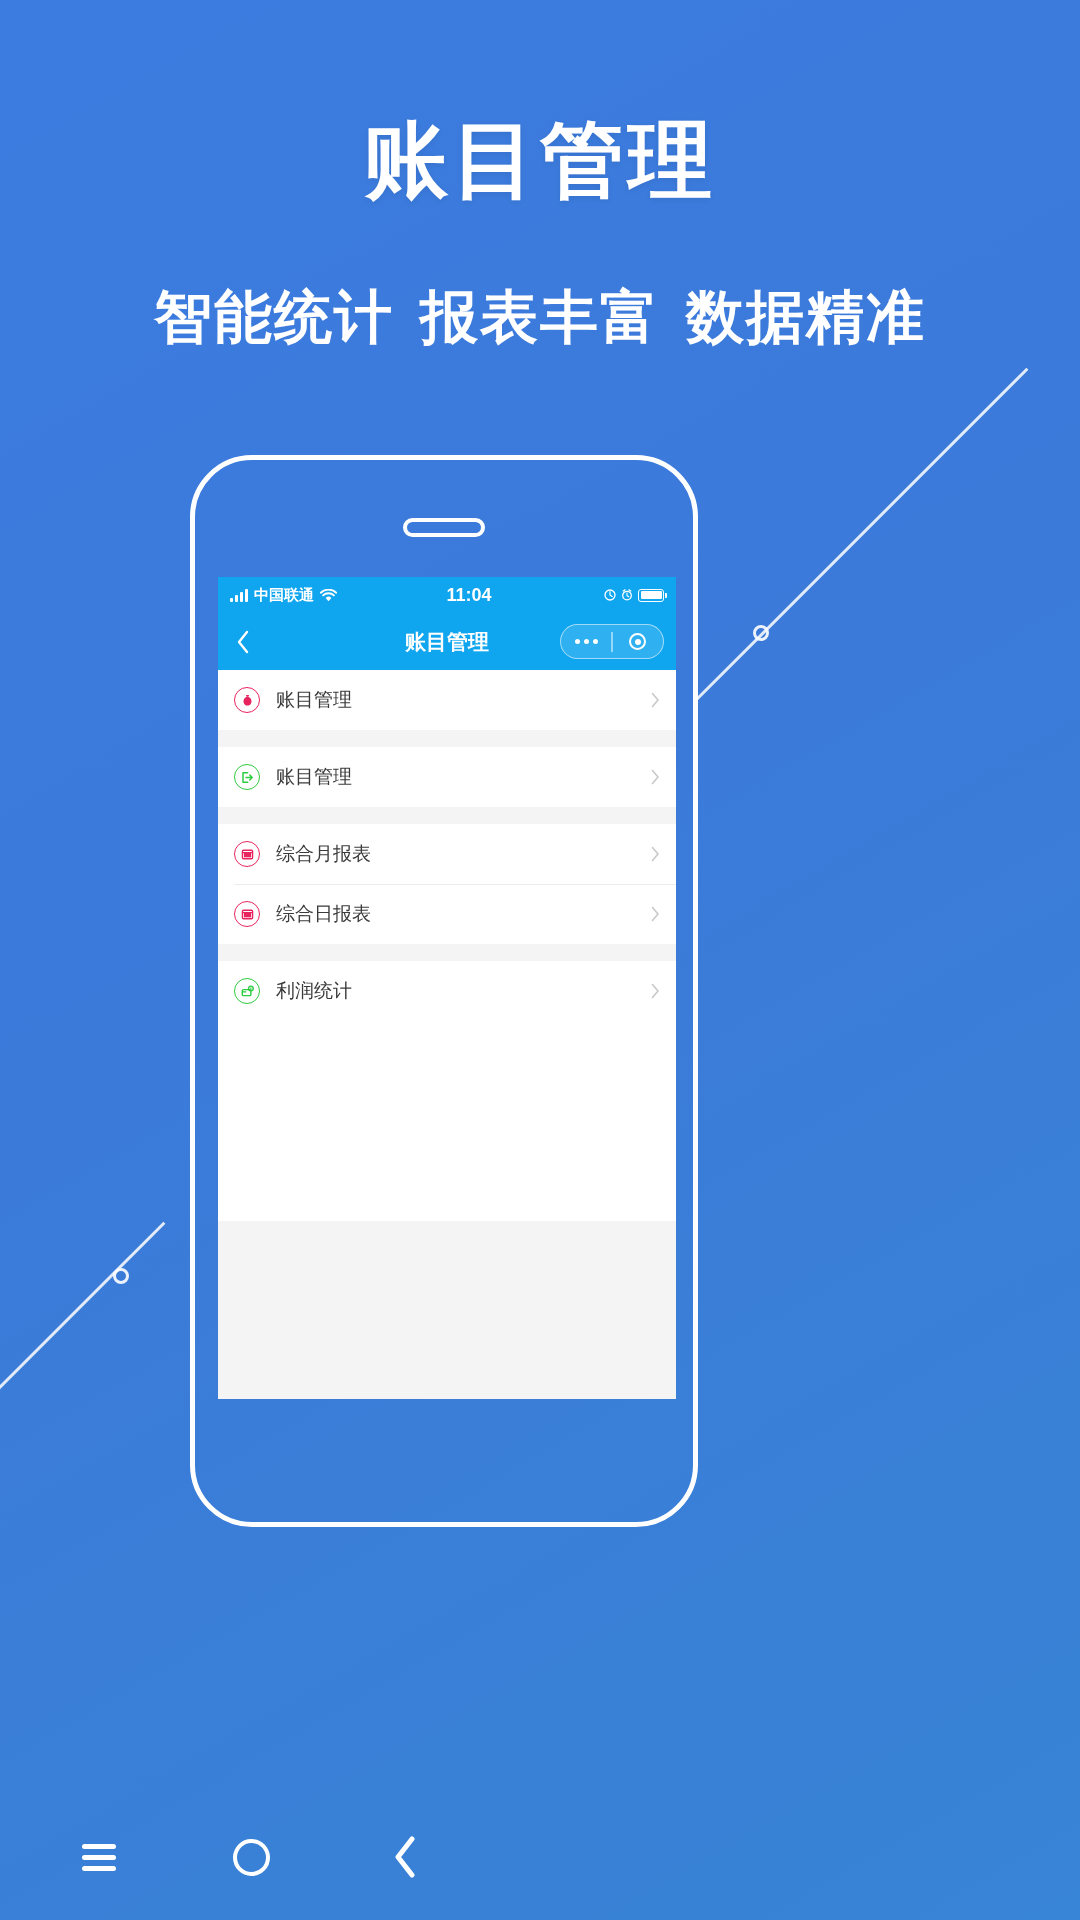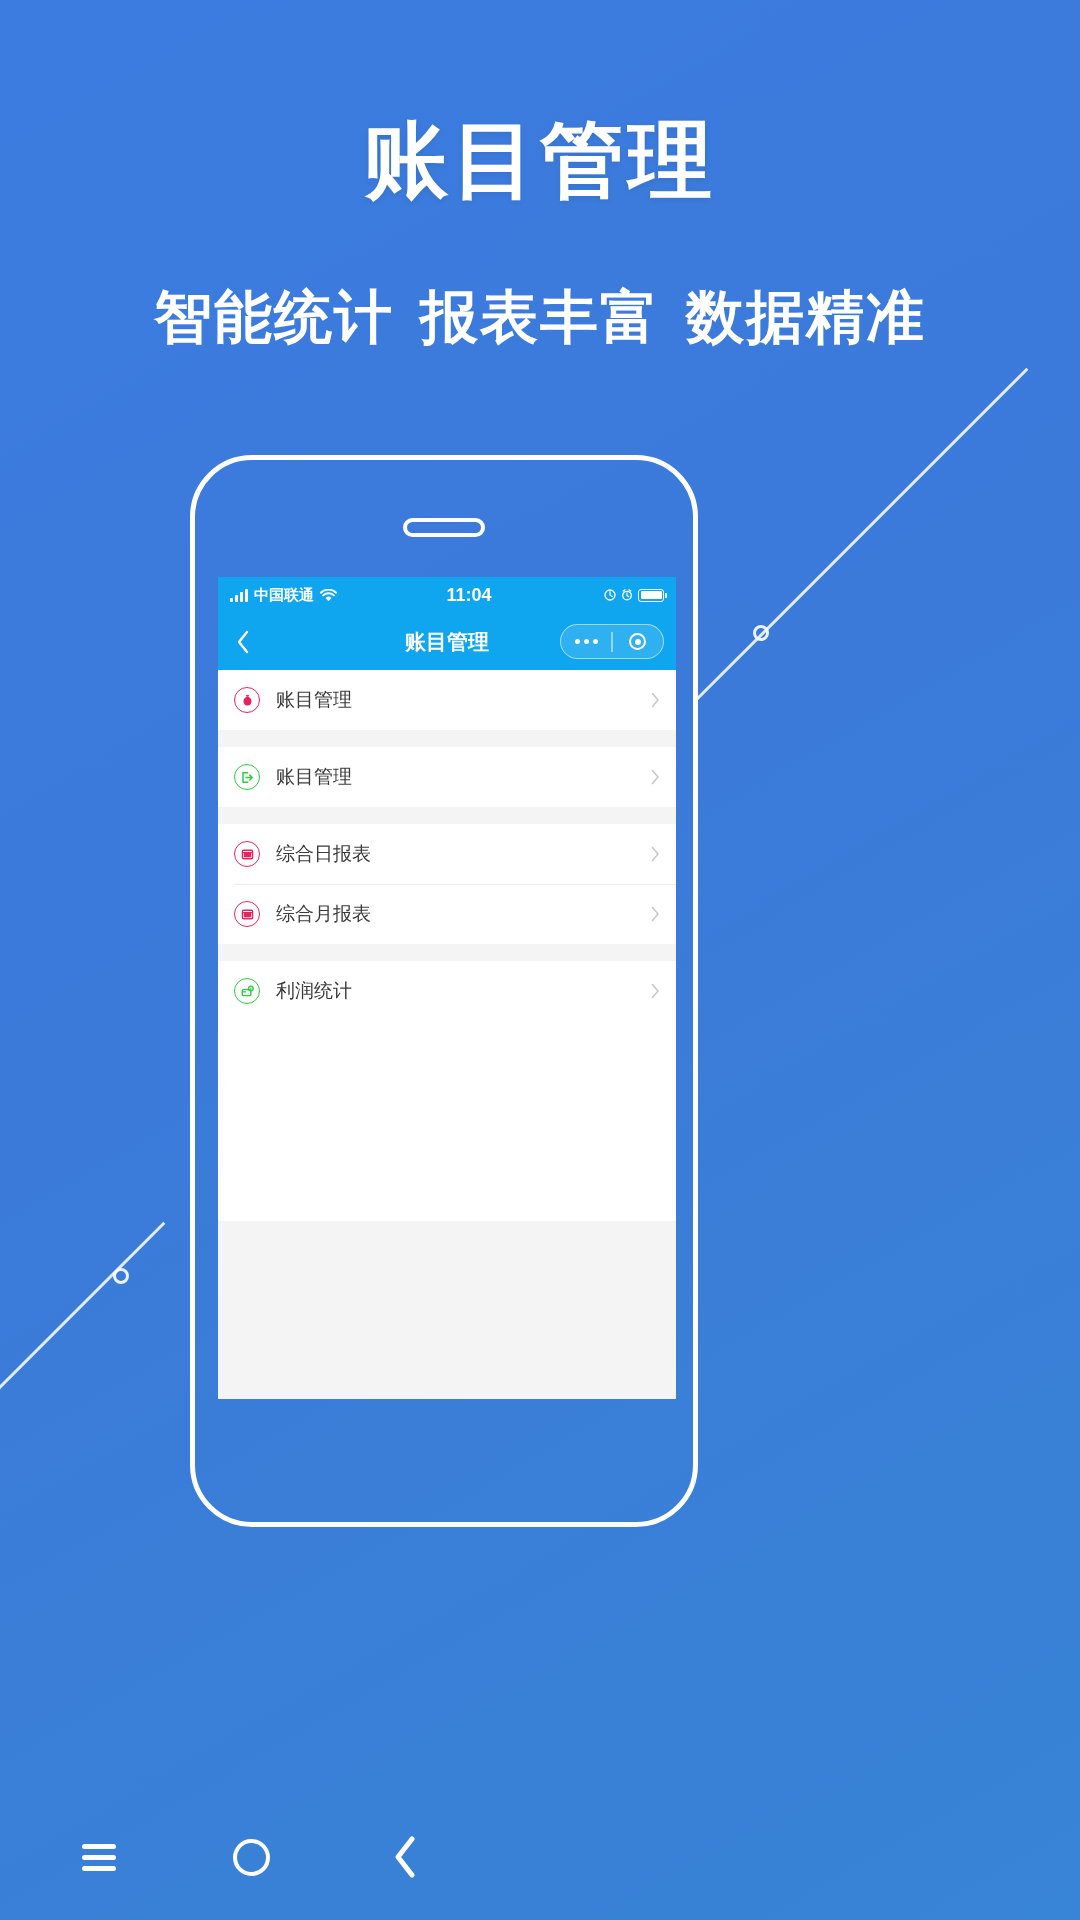--- a/index.html
+++ b/index.html
@@ -310,36 +310,36 @@
         <div class="spacer"></div>
         <div class="group">
           <div class="row">
             <span class="row-icon" style="color: rgb(232, 36, 94);">
               <svg width="15" height="15" viewBox="0 0 16 16">
                 <rect x="2.6" y="3.4" width="10.8" height="9.2" rx="1.2" fill="none" stroke="#e8245e" stroke-width="1.5"></rect>
                 <rect x="4.2" y="6.4" width="7.6" height="4.6" fill="#e8245e"></rect>
                 <path d="M2.6 6 h10.8" stroke="#e8245e" stroke-width="1.3"></path>
               </svg>
             </span>
-            <span class="row-label">综合日报表</span>
+            <span class="row-label">综合月报表</span>
             <span class="row-arrow">
               <svg width="9" height="16" viewBox="0 0 9 16">
                 <path d="M1.5 1.5 L7 8 L1.5 14.5" stroke="#c8c8c8" stroke-width="1.6" fill="none" stroke-linecap="round" stroke-linejoin="round"></path>
               </svg>
             </span>
           </div>
           <div class="row">
             <span class="row-icon" style="color: rgb(232, 36, 94);">
               <svg width="15" height="15" viewBox="0 0 16 16">
                 <rect x="2.6" y="3.4" width="10.8" height="9.2" rx="1.2" fill="none" stroke="#e8245e" stroke-width="1.5"></rect>
                 <rect x="4.2" y="6.4" width="7.6" height="4.6" fill="#e8245e"></rect>
                 <path d="M2.6 6 h10.8" stroke="#e8245e" stroke-width="1.3"></path>
               </svg>
             </span>
-            <span class="row-label">综合月报表</span>
+            <span class="row-label">综合日报表</span>
             <span class="row-arrow">
               <svg width="9" height="16" viewBox="0 0 9 16">
                 <path d="M1.5 1.5 L7 8 L1.5 14.5" stroke="#c8c8c8" stroke-width="1.6" fill="none" stroke-linecap="round" stroke-linejoin="round"></path>
               </svg>
             </span>
           </div>
         </div>
         <div class="spacer"></div>
         <div class="group">
           <div class="row">

